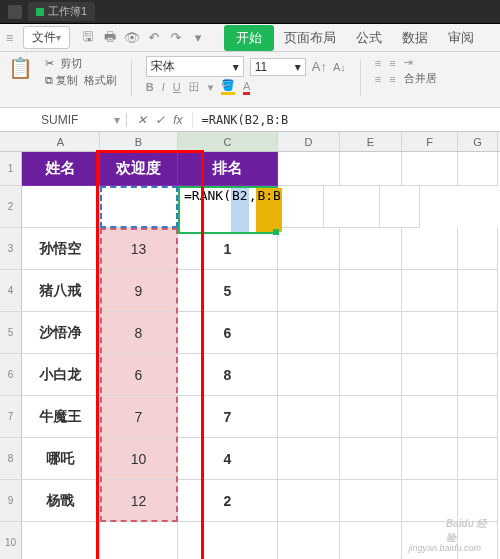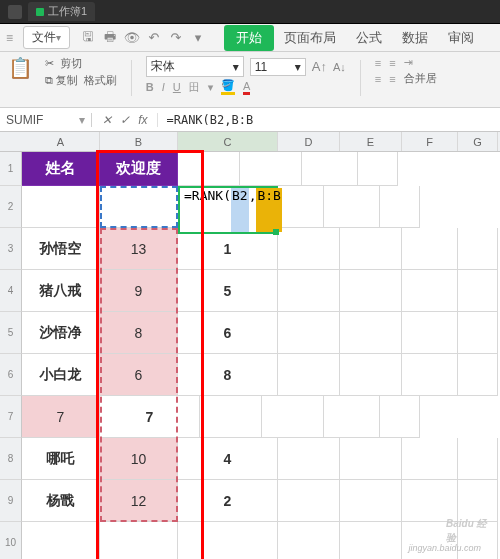--- a/index.html
+++ b/index.html
@@ -23,21 +23,21 @@
 
     
     .toolbar2 { height:56px; background:#f3f3f3; border-bottom:1px solid #d0d0d0; display:flex; align-items:flex-start; padding:4px 8px; gap:12px; font-size:11px; color:#666; }
     .tb-col { display:flex; flex-direction:column; gap:2px; }
     .tb-row { display:flex; align-items:center; gap:6px; }
     .sel { border:1px solid #c8c8c8; background:#fff; padding:1px 4px; display:inline-flex; align-items:center; gap:0; font-size:12px; color:#333; min-width:56px; justify-content:space-between;}
     .divider { width:1px; height:36px; background:#d8d8d8; margin:4px 2px; }
 
     
     .fbar { height:24px; display:flex; align-items:center; border-bottom:1px solid #c8c8c8; background:#fff; font-size:12px; color:#333; }
-    .namebox { width:92px; border-right:1px solid #d0d0d0; display:flex; align-items:center; padding:0 6px; color:#555; justify-content:space-between;}
+    .namebox { width:92px; border-right:1px solid #d0d0d0; display:flex; align-items:center; padding:0 6px; color:#555; justify-content:space-between;margin-left:35px;}
     .namebox .chev { color:#999; }
     .fbtns { display:flex; align-items:center; gap:8px; padding:0 10px; color:#777; font-style:italic; border-right:1px solid #e0e0e0;}
     .finput { padding:0 8px; font-family:Consolas,monospace; }
 
     
     .grid { position:relative; }
     .colheads { display:flex; height:20px; background:#eef0f2; border-bottom:1px solid #c8c8c8; font-size:11px; color:#666; }
     .rownum-col { width:22px; flex:0 0 22px; }
     .colhead { flex:0 0 66px; width:66px; border-right:1px solid #d8d8d8; display:flex; align-items:center; justify-content:center; }
     .colhead.wA{width:78px;flex:0 0 78px;}
@@ -203,20 +203,21 @@
     <div class="colhead wD">D</div>
     <div class="colhead wE">E</div>
     <div class="colhead wF">F</div>
     <div class="colhead wG">G</div>
   </div>
 
   <div class="row hdr">
     <div class="rn">1</div>
     <div class="cell hdrcell wA">姓名</div>
     <div class="cell hdrcell wB">欢迎度</div>
+    <div class="cell hdrcell wC">排名</div>
     <div class="cell wD"></div>
     <div class="cell wE"></div>
     <div class="cell wF"></div>
     <div class="cell wG"></div>
   </div>
 
   <div id="data-rows">
       <div class="row">
         <div class="rn">2</div>
         <div class="cell wB colB" style="background:#fff;"></div>
@@ -261,20 +262,21 @@
         <div class="cell wA colA">小白龙</div>
         <div class="cell wB colB">6</div>
         <div class="cell wC colC-rank">8</div>
         <div class="cell wD"></div>
         <div class="cell wE"></div>
         <div class="cell wF"></div>
         <div class="cell wG"></div>
       </div>
       <div class="row">
         <div class="rn">7</div>
+        <div class="cell wA colA">牛魔王</div>
         <div class="cell wB colB">7</div>
         <div class="cell wC colC-rank">7</div>
         <div class="cell wD"></div>
         <div class="cell wE"></div>
         <div class="cell wF"></div>
         <div class="cell wG"></div>
       </div>
       <div class="row">
         <div class="rn">8</div>
         <div class="cell wA colA">哪吒</div>

